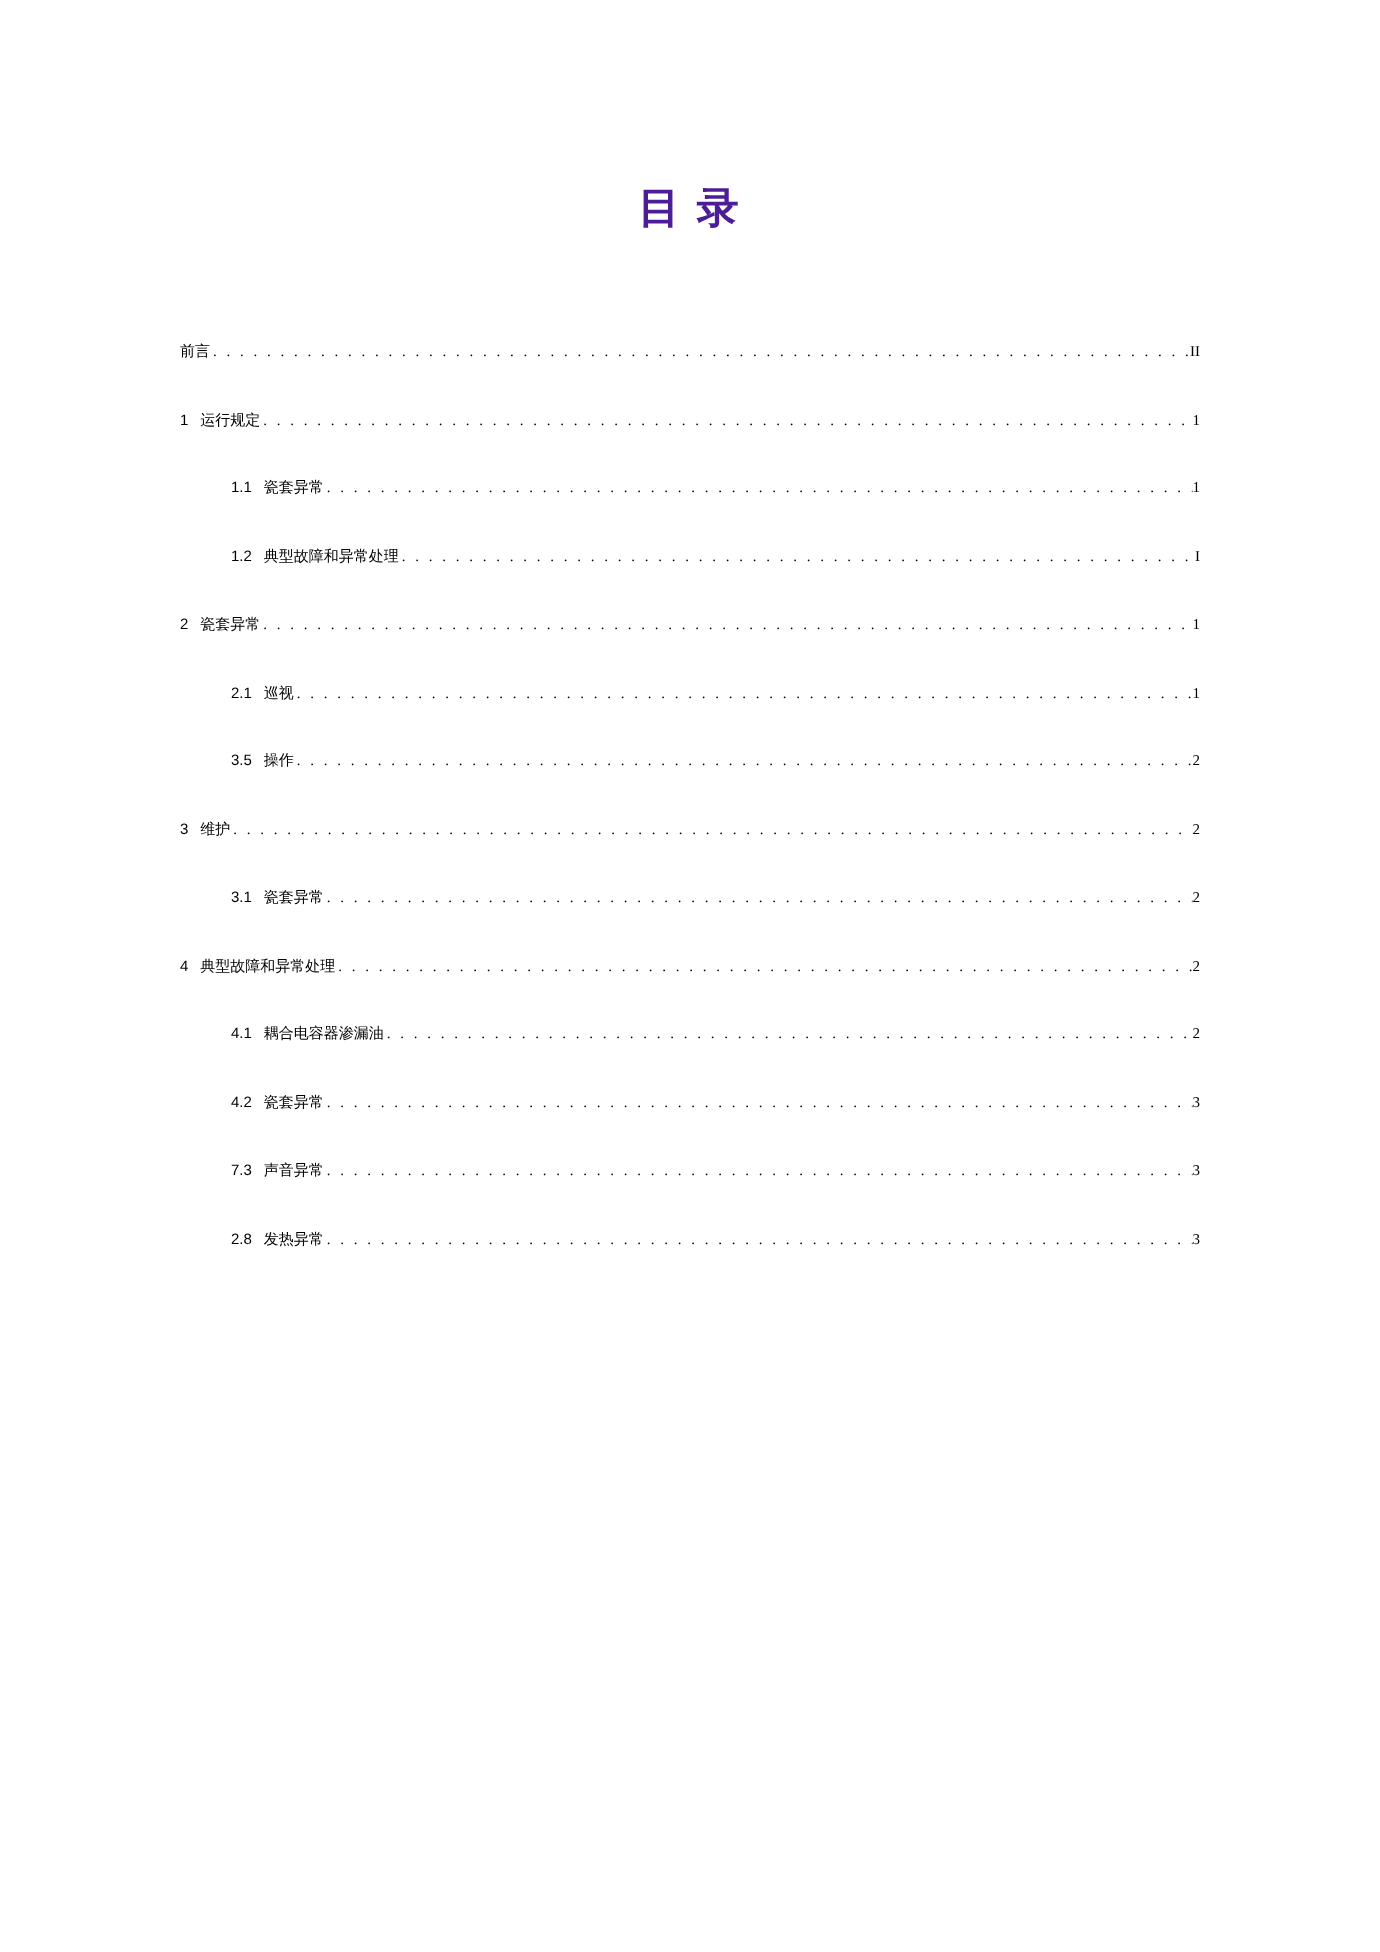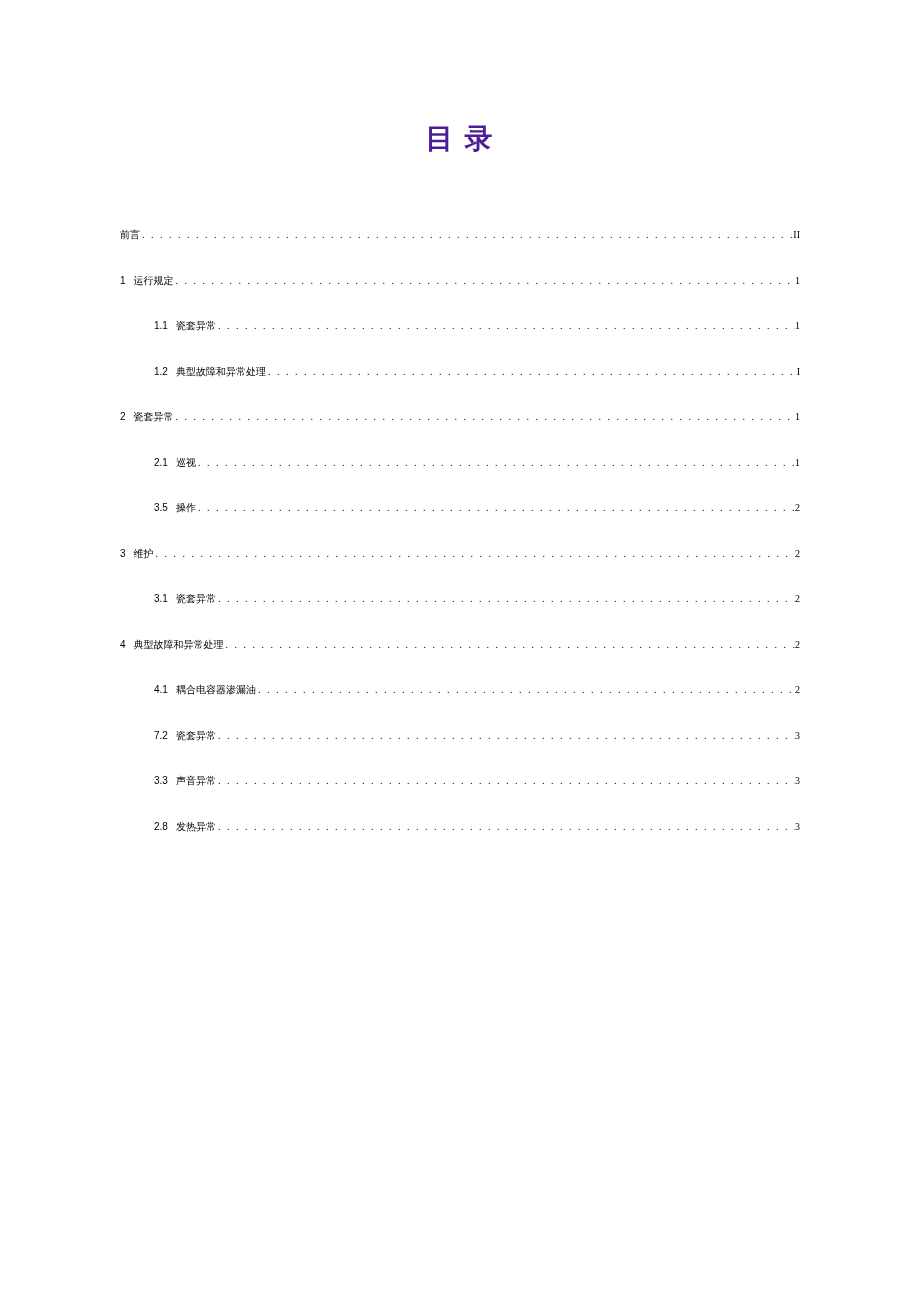--- a/index.html
+++ b/index.html
@@ -117,26 +117,26 @@
         <span class="toc-label"><span class="toc-num">4</span><span>典型故障和异常处理</span></span>
         <span class="toc-dots"></span>
         <span class="toc-page">2</span>
       </div>
       <div class="toc-row level-1">
         <span class="toc-label"><span class="toc-num">4.1</span><span>耦合电容器渗漏油</span></span>
         <span class="toc-dots"></span>
         <span class="toc-page">2</span>
       </div>
       <div class="toc-row level-1">
-        <span class="toc-label"><span class="toc-num">7.2</span><span>瓷套异常</span></span>
+        <span class="toc-label"><span class="toc-num">4.2</span><span>瓷套异常</span></span>
         <span class="toc-dots"></span>
         <span class="toc-page">3</span>
       </div>
       <div class="toc-row level-1">
-        <span class="toc-label"><span class="toc-num">3.3</span><span>声音异常</span></span>
+        <span class="toc-label"><span class="toc-num">7.3</span><span>声音异常</span></span>
         <span class="toc-dots"></span>
         <span class="toc-page">3</span>
       </div>
       <div class="toc-row level-1">
         <span class="toc-label"><span class="toc-num">2.8</span><span>发热异常</span></span>
         <span class="toc-dots"></span>
         <span class="toc-page">3</span>
       </div>
     </div>
 </div>

